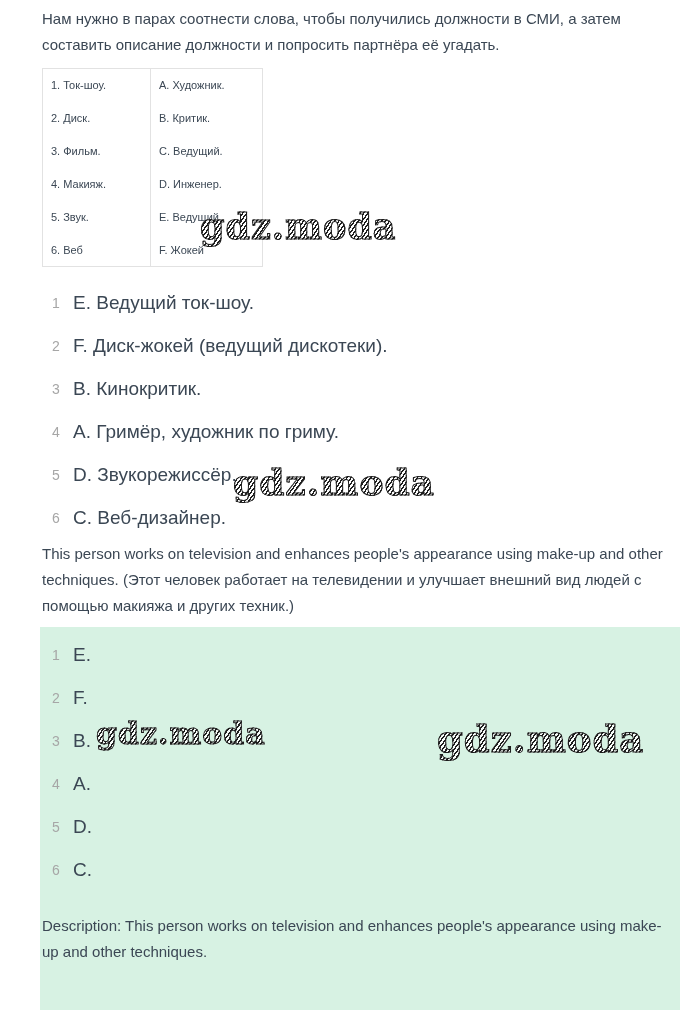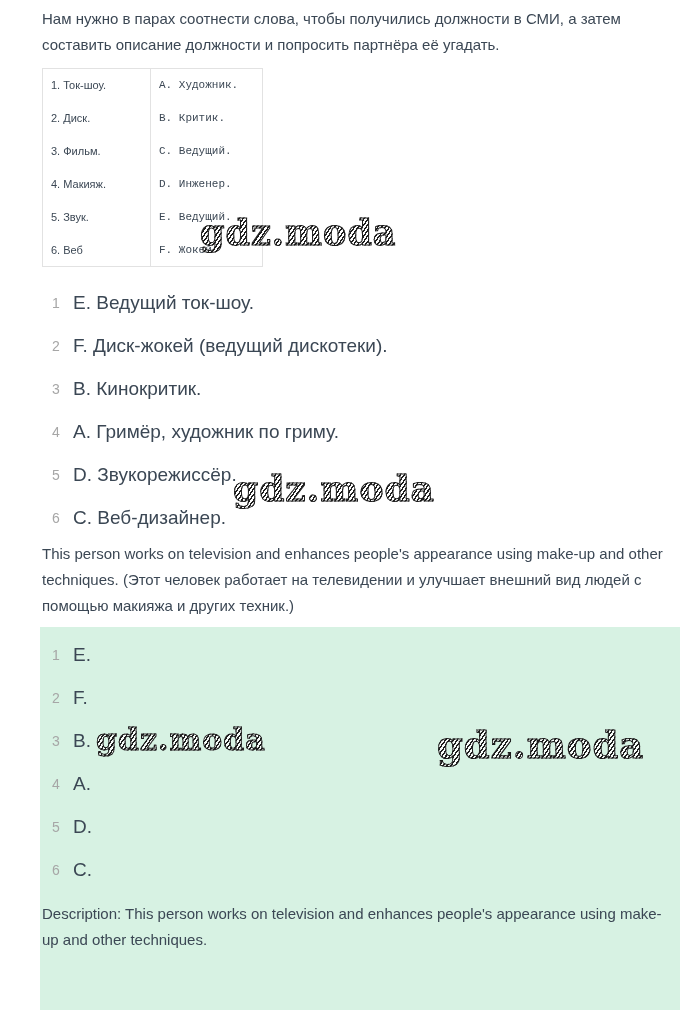--- a/index.html
+++ b/index.html
@@ -28,21 +28,21 @@
     align-self: flex-start;
   }
   .match-table td {
     border-left: 1px solid #e2e2e2;
     height: 33px;
     padding: 0 8px;
     vertical-align: middle;
     font-size: 11px;
   }
   .match-table td.left-col { width: 108px; border-left: none; }
-  .match-table td.right-col { width: 112px; font-family: Liberation Mono, monospace; }
+  .match-table td.right-col { width: 112px; }
   .answers { margin-top: 14px; }
   .row { display: flex; align-items: center; height: 43px; }
   .row .num {
     flex: 0 0 21px;
     margin-left: 12px;
     color: #a6a6a6;
     font-size: 14px;
   }
   .row .txt { font-size: 19px; }
   .description {
@@ -52,30 +52,29 @@
   .answer-line {
     margin-top: 10px;
     padding-left: 2px;
   }
   .green-panel {
     margin-top: 8px;
     background: #d7f2e3;
     padding: 6px 0 0 0;
     flex: 1;
   }
-  .green-panel .description { padding-left: 2px; margin-top: 8px; }
+  .green-panel .description { padding-left: 2px; margin-top: 20px; }
   .wm {
     position: absolute;
     font-family: "DejaVu Serif", serif;
     font-weight: 700;
     letter-spacing: 1px;
     color: #2e2e2e;
     white-space: nowrap;
     pointer-events: none;
-    margin-top: 6px;
   }
   @supports (-webkit-background-clip: text) {
     .wm {
       background-image: repeating-linear-gradient(125deg, #1f1f1f 0 1.4px, rgba(255,255,255,0.82) 1.4px 3.2px);
       -webkit-background-clip: text;
       background-clip: text;
       color: transparent;
       -webkit-text-stroke: 1px #1c1c1c;
     }
   }

